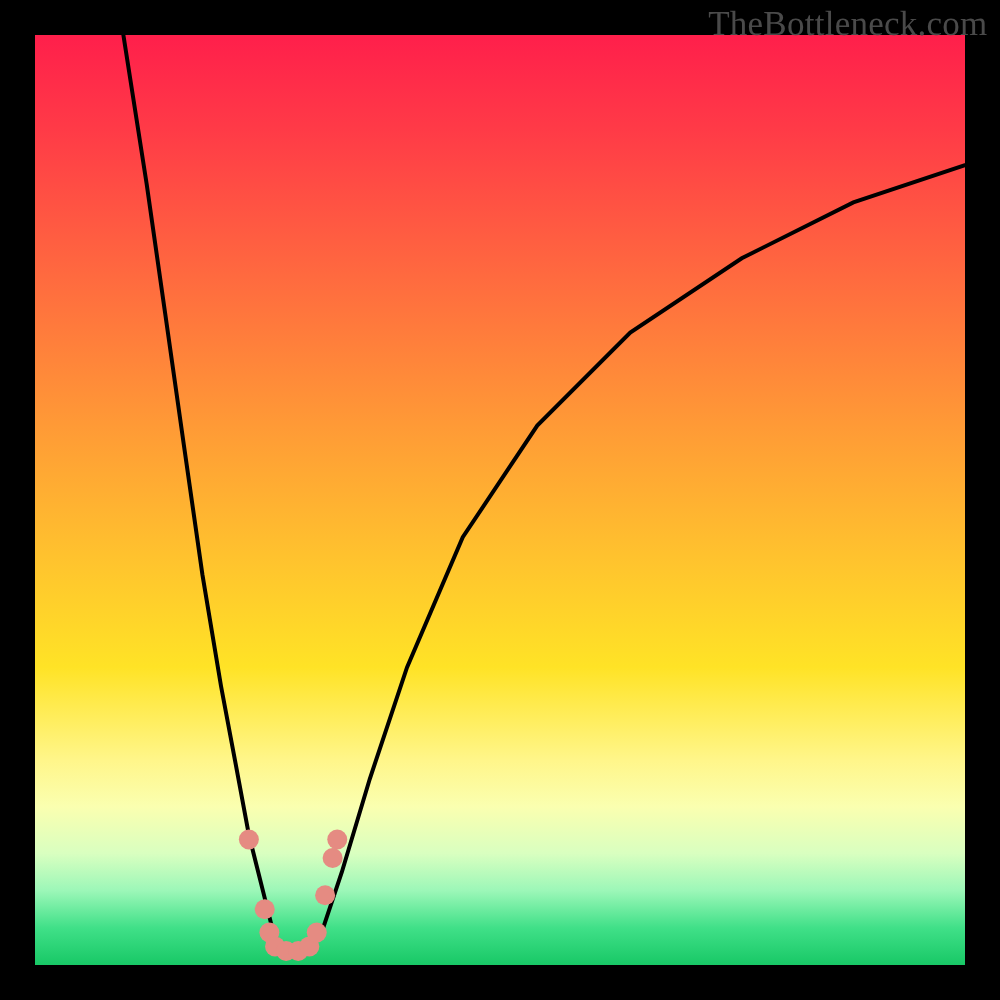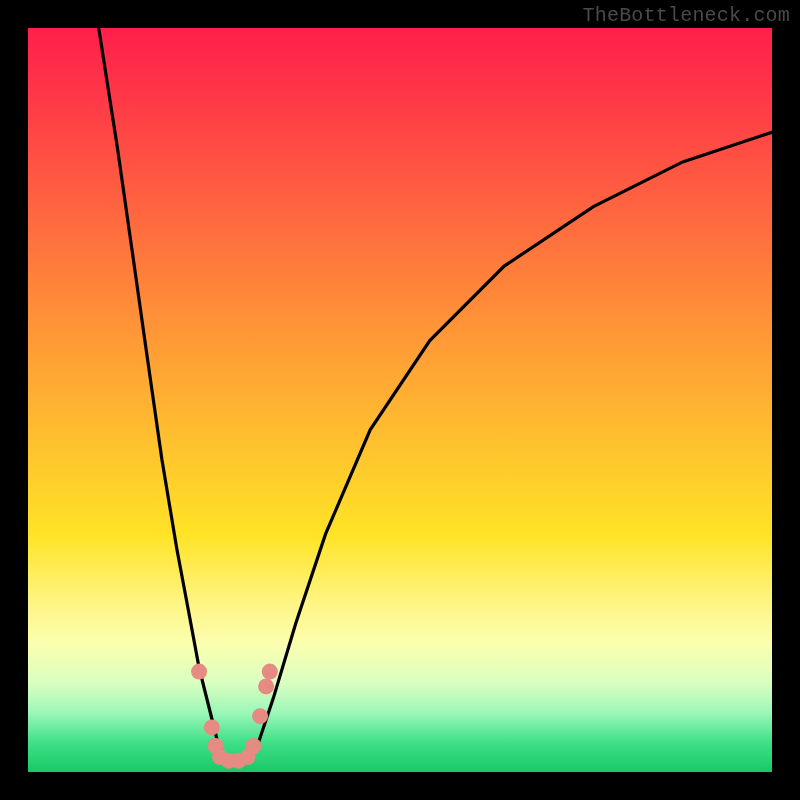--- a/index.html
+++ b/index.html
@@ -31,24 +31,24 @@
       #9cf7b8 92%,
       #40e088 96%,
       #18c866 100%
     );
   }
   .watermark {
     position: absolute;
     top: 4px;
     right: 10px;
     color: #4a4a4a;
-    font-size: 20px;
+    font-size: 28px;
     font-weight: 500;
     letter-spacing: 0.2px;
-    font-family: Liberation Mono, monospace;
+    font-family: Liberation Serif, serif;
   }
   svg.curves {
     position: absolute;
     left: 0;
     top: 0;
     width: 744px;
     height: 744px;
   }
   .curve {
     fill: none;

